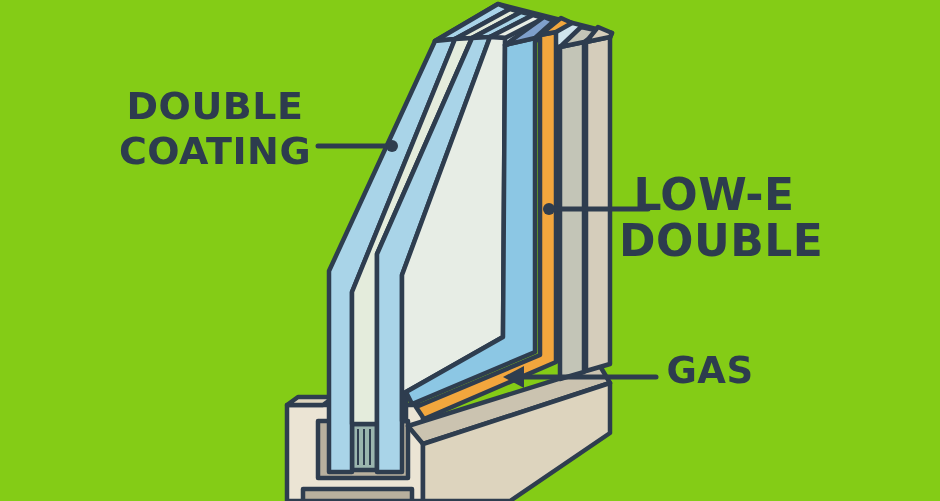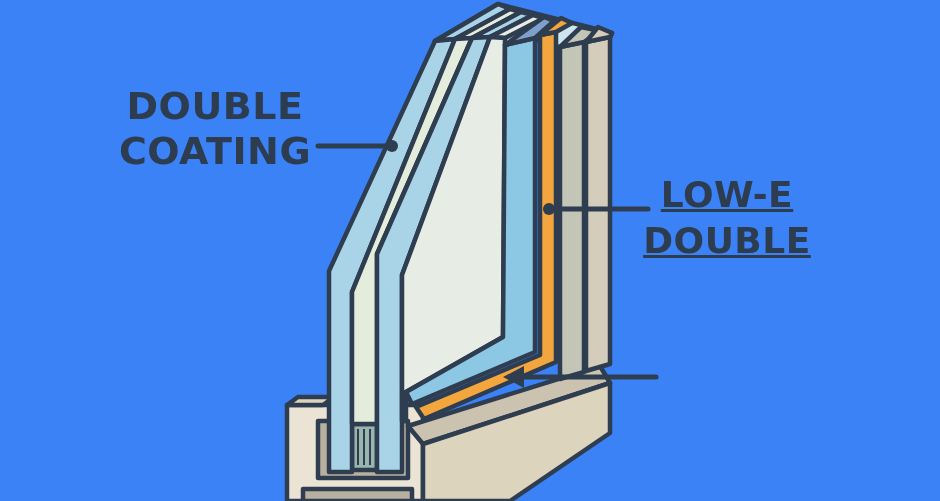--- a/index.html
+++ b/index.html
@@ -6,27 +6,27 @@
   #stage{position:relative;width:940px;height:501px;overflow:hidden;
          font-family:"DejaVu Sans","Liberation Sans",sans-serif;}
   #diagram{position:absolute;left:0;top:0;}
   .shp{stroke:#2e3d4f;stroke-width:4.5;stroke-linejoin:round;}
   .thin{stroke-width:2;}
   .ld{stroke:#2e3d4f;stroke-width:5;stroke-linecap:round;}
   .label{position:absolute;color:#2d3c4e;font-weight:700;text-align:center;
          letter-spacing:.5px;white-space:nowrap;}
   .label span{display:block;}
   #lbl-double-glazing{left:90px;top:84px;width:250px;font-size:38px;line-height:45px;}
-  #lbl-low-e{left:632px;top:172px;width:190px;font-size:36px;line-height:46px;text-decoration:underline;}
+  #lbl-low-e{left:619px;top:172px;width:190px;font-size:44px;line-height:46px;}
   #lbl-gas-fill{left:650px;top:347px;width:120px;font-size:37px;line-height:47px;}
 </style>
 </head>
 <body>
 
-<div id="stage" style="background-color: #3b82f6;">
+<div id="stage" style="background-color: #84cc16;">
 
   <svg id="diagram" width="940" height="501" viewBox="0 0 940 501">
 
     <polygon class="shp" points="435,41 498,4 612,33 610,38 558,47 535,39 505,45 472,38" fill="#cfe4ec"></polygon>
     <polygon class="shp" points="435,41 455,39 510,9 498,4" fill="#a9d4e8"></polygon>
     <polygon class="shp" points="455,39 472,38 521,12 510,9" fill="#e4ecdc"></polygon>
     <polygon class="shp" points="472,38 490,37 533,15 521,12" fill="#a9d4e8"></polygon>
     <polygon class="shp" points="490,37 505,38 544,18 533,15" fill="#e7ede5"></polygon>
 
     <polygon class="shp" points="287,405 423,405 423,501 287,501" fill="#ebe4d4"></polygon>
@@ -71,14 +71,15 @@
 
   <div class="label" id="lbl-double-glazing">
     <span>DOUBLE</span>
     <span>COATING</span>
   </div>
   <div class="label" id="lbl-low-e">
     <span>LOW-E</span>
     <span>DOUBLE</span>
   </div>
   <div class="label" id="lbl-gas-fill">
+    <span>GAS</span>
   </div>
 </div>
 
 </body></html>

